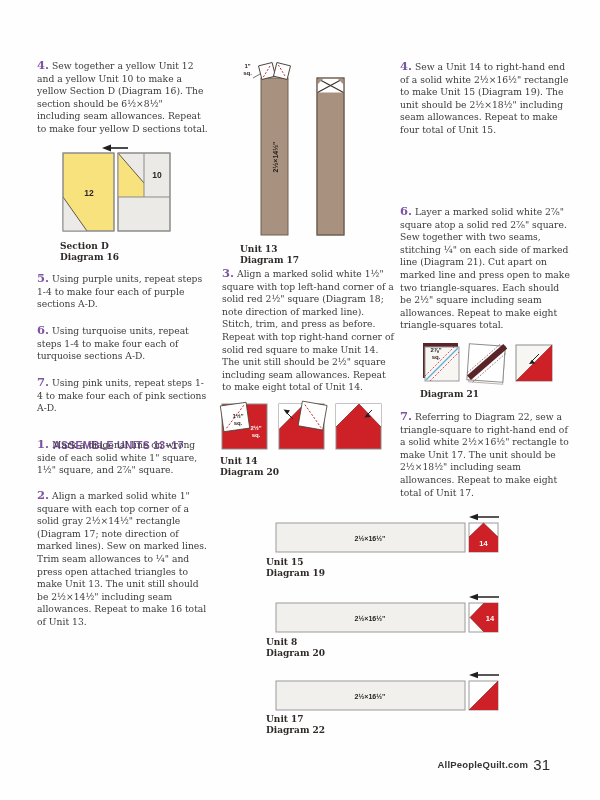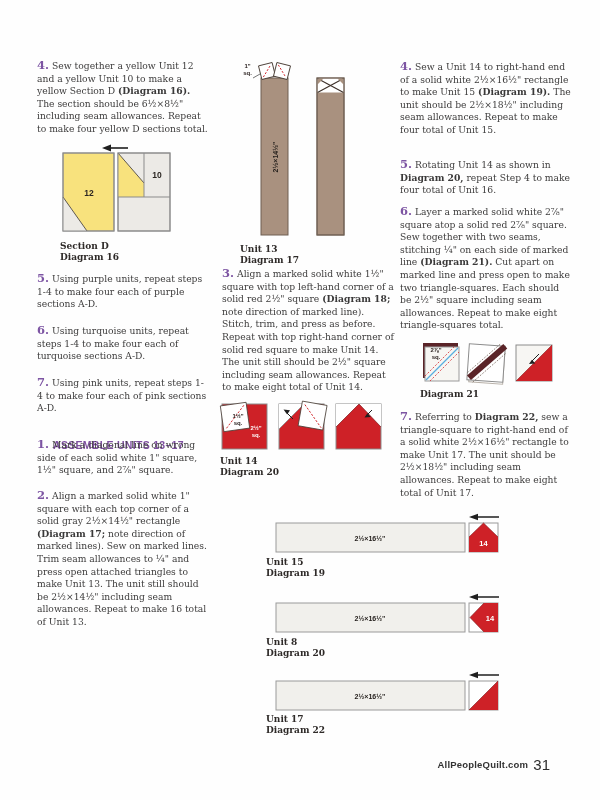--- a/index.html
+++ b/index.html
@@ -1,20 +1,20 @@
 <!DOCTYPE html>
 <html><head>
 <meta charset="utf-8">
 <style>
   html,body{margin:0;padding:0;background:#ffffff;}
   .page{position:relative;width:600px;height:800px;background:#fefefe;overflow:hidden;
         font-family:"DejaVu Serif",serif;}
   .step{position:absolute;font:9.2px/12.6px "DejaVu Serif",serif;color:#3d3c3c;margin:0;}
   .step .num{font-weight:bold;color:#7d55a3;font-size:11.5px;margin-right:3px;}
-  .step b{font-weight:bold;color:#3a3939;}
+  .step b{font-weight:normal;color:#3a3939;}
   .heading{position:absolute;font:bold 10.5px/12px "Liberation Sans",sans-serif;
            color:#7d4fa0;letter-spacing:.3px;margin:16px;}
   .caption{position:absolute;font:bold 9px/11px "DejaVu Serif",serif;color:#2e2a28;
            text-align:left;margin:0;}
   .dlabel{position:absolute;font:bold 6px/6.6px "Liberation Sans",sans-serif;
           color:#2b2220;white-space:pre-line;text-align:center;margin:0;}
   .dlabel.white{color:#ffffff;}
   svg{position:absolute;overflow:visible;}
   .footer{position:absolute;left:360px;top:755px;width:190px;text-align:right;color:#333;}
   .footer .site{font:bold 9.5px "Liberation Sans",sans-serif;letter-spacing:.2px;vertical-align:2px;margin-left:14px;}
@@ -145,23 +145,20 @@
   <p class="dlabel white" style="left:247px;top:425px;width:18px">2½"
 sq.</p>
   <p class="caption" style="left:220px;top:456px;width:163px">
     <span>Unit 14</span><br>
     <span>Diagram 20</span>
   </p>
 
   <p class="step" style="left:400px;top:60px;width:172px">
     <span class="num">4.</span><span>Sew a Unit 14 to right-hand end of a solid white 2½×16½" rectangle to make Unit 15 </span><b>(Diagram 19).</b><span> The unit should be 2½×18½" including seam allowances. Repeat to make four total of Unit 15.</span>
   </p>
-  <p class="step" style="left:400px;top:158px;width:172px">
-    <span class="num">5.</span><span>Rotating Unit 14 as shown in </span><b>Diagram 20,</b><span> repeat Step 4 to make four total of Unit 16.</span>
-  </p>
   <p class="step" style="left:400px;top:205px;width:172px">
     <span class="num">6.</span><span>Layer a marked solid white 2⅞" square atop a solid red 2⅞" square. Sew together with two seams, stitching ¼" on each side of marked line </span><b>(Diagram 21).</b><span> Cut apart on marked line and press open to make two triangle-squares. Each should be 2½" square including seam allowances. Repeat to make eight triangle-squares total.</span>
   </p>
 
   <svg style="left:420px;top:341px" width="136" height="46" viewBox="0 0 136 46">
     <g>
       <rect x="3" y="2" width="35" height="35" fill="#5a2428"></rect>
       <rect x="5" y="6" width="34" height="34" fill="#f7f6f3" stroke="#9a9a9a"></rect>
       <line x1="6" y1="39" x2="38" y2="7" stroke="#5aaede" stroke-width="1.2"></line>
       <line x1="10" y1="40" x2="39" y2="11" stroke="#d2262c" stroke-width="0.8" stroke-dasharray="2 1.6"></line>

